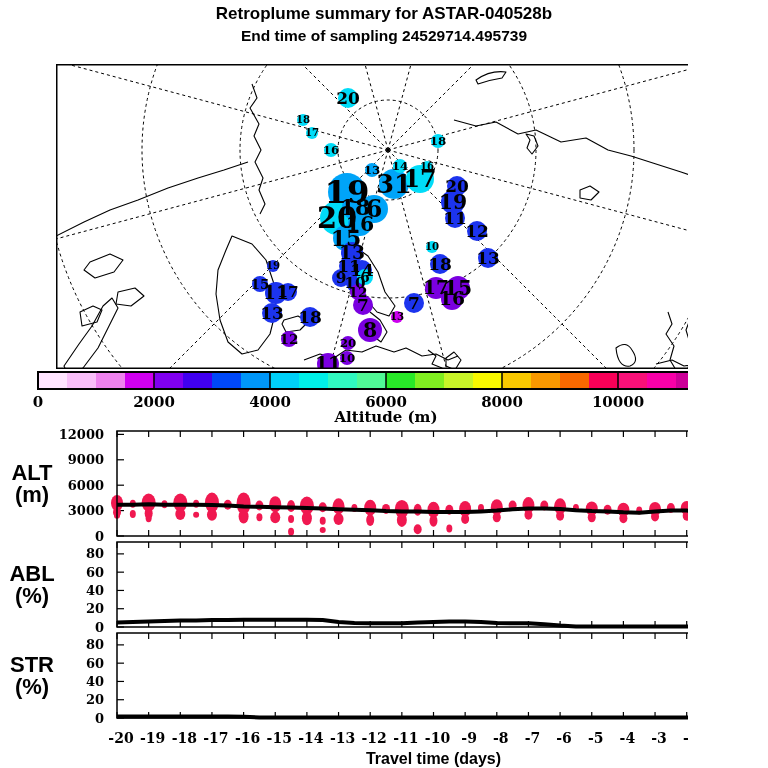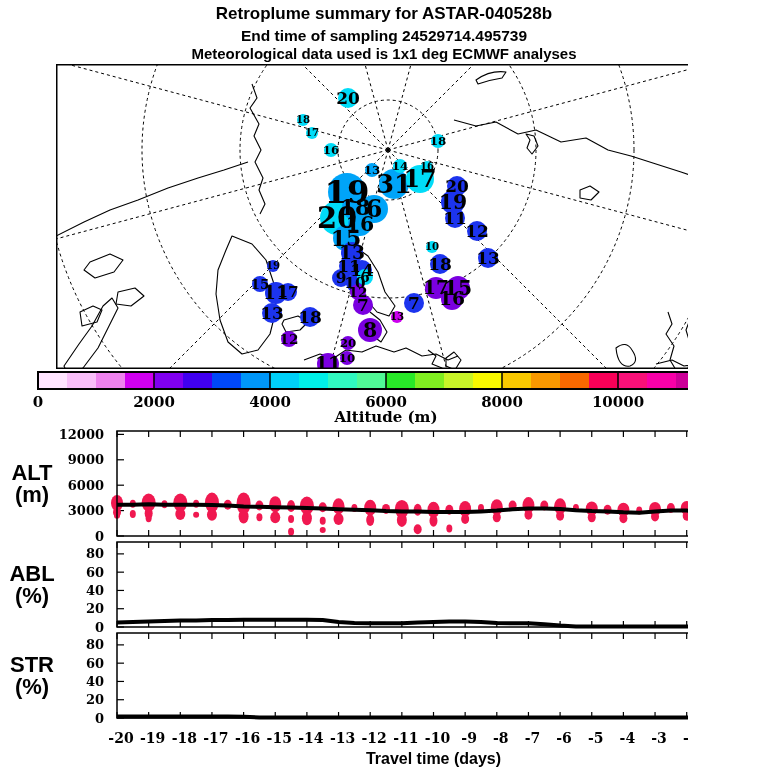--- a/index.html
+++ b/index.html
@@ -13,21 +13,20 @@
   svg text{fill:#000;}
 </style>
 </head>
 <body>
 
 <div class="page">
   <div class="hdr t1">Retroplume summary for ASTAR-040528b</div>
   <div class="hdr t2">
     <span>End time of sampling 24529714.495739</span>
   </div>
-  <div class="hdr t3">Meteorological data used is 1x1 deg ECMWF analyses</div>
 
   <svg id="map-svg" style="left:56px;top:64px;" width="655" height="305" viewBox="0 0 655 305">
       <clipPath id="mapclip">
         <rect x="0" y="0" width="655" height="305"></rect>
       </clipPath>
       <g clip-path="url(#mapclip)">
         <g stroke="#000" stroke-width="1" fill="none" stroke-dasharray="3,3">
           <circle cx="332" cy="86" r="50"></circle>
           <circle cx="332" cy="86" r="148"></circle>
           <circle cx="332" cy="86" r="246"></circle>

